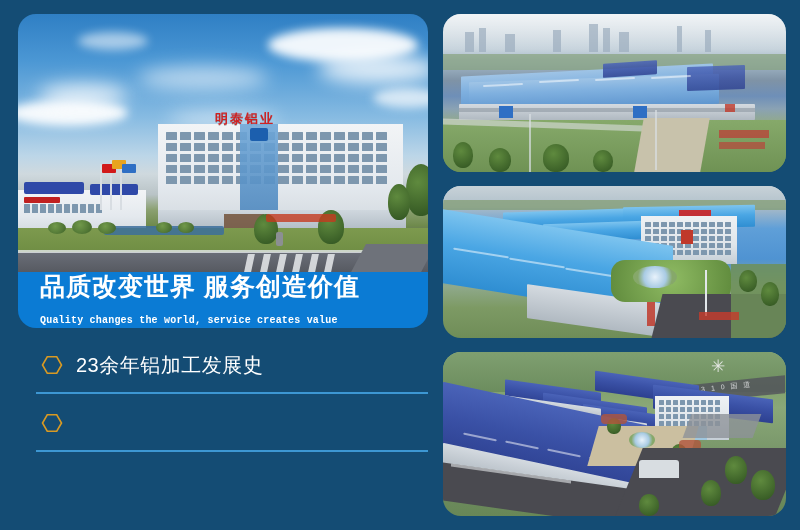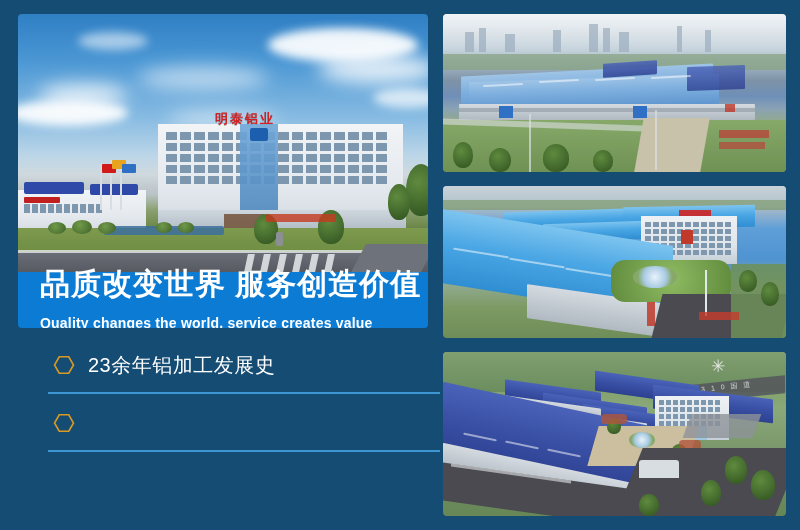--- a/index.html
+++ b/index.html
@@ -6,21 +6,21 @@
   body{
     width:800px;height:530px;
     background:#144C74;
     font-family:"Liberation Sans","DejaVu Sans",sans-serif;
     overflow:hidden;
     position:relative;
   }
   .stage{position:absolute;inset:0;}
 
   
-  .card{position:absolute;border-radius:4px;overflow:hidden;}
+  .card{position:absolute;border-radius:18px;overflow:hidden;}
   .photo{position:absolute;inset:0;overflow:hidden;}
 
   
   #main-card{left:18px;top:14px;width:410px;height:314px;}
   #main-photo{height:258px;left:0;right:0;top:0;
     background:linear-gradient(to bottom,#2f7fc4 0%,#4b97d4 18%,#87bbe2 40%,#bcd6e8 55%,#cfd9de 62%,#b9c3c6 70%,#8aa070 76%,#6f8a4c 82%,#55596b 88%,#4b4f5c 100%);}
 
   
   .cloud{position:absolute;background:#fff;border-radius:50%;filter:blur(5px);opacity:.92;}
   .cloud.soft{filter:blur(9px);opacity:.8;}
@@ -36,22 +36,22 @@
   .zebra{position:absolute;background:#e7eaec;opacity:.85;transform:skewX(-12deg);}
   .tree{position:absolute;background:radial-gradient(circle at 40% 35%,#5f8a3e,#2f5220);border-radius:50% 50% 45% 45%;}
   .bush{position:absolute;background:radial-gradient(circle at 40% 35%,#71994a,#3d6128);border-radius:50%;}
   .pole{position:absolute;background:#d8dde2;width:2px;}
   .flag{position:absolute;height:9px;width:14px;border-radius:1px;}
 
   
   #caption-bar{position:absolute;left:0;right:0;top:258px;height:56px;
     background:#0B7BD4;
     display:flex;flex-direction:column;justify-content:center;padding-left:22px;box-sizing:border-box;}
-  #caption-cn{color:#ffffff;font-size:30px;font-weight:bold;line-height:1.05;letter-spacing:1px;}
-  #caption-en{color:#ffffff;font-size:14px;font-weight:bold;line-height:1.25;margin-top:16px;letter-spacing:.2px;}
+  #caption-cn{color:#ffffff;font-size:25px;font-weight:bold;line-height:1.05;letter-spacing:1px;}
+  #caption-en{color:#ffffff;font-size:10px;font-weight:bold;line-height:1.25;margin-top:16px;letter-spacing:.2px;font-family:Liberation Mono, monospace;}
 
   
   #right-top{left:443px;top:14px;width:343px;height:158px;
     background:linear-gradient(to bottom,#c8d4dc 0%,#bccbd6 22%,#9fb4c4 32%,#7f93a6 42%,#6e8fb8 52%,#8aa2b4 60%,#94ac7a 72%,#7d9a56 86%,#6c8a4a 100%);}
   #right-mid{left:443px;top:186px;width:343px;height:152px;
     background:linear-gradient(to bottom,#b9c6cf 0%,#a9bac7 14%,#5f9fd8 28%,#4f93d2 48%,#8fa98c 66%,#7d9a64 80%,#6f8d58 100%);}
   #right-bottom{left:443px;top:352px;width:343px;height:164px;
     background:linear-gradient(to bottom,#93ad7e 0%,#7f9f6a 18%,#8aa878 34%,#79976a 60%,#6e8d60 80%,#688757 100%);}
 
   
@@ -64,21 +64,21 @@
   .plaza{position:absolute;background:#cbbfa0;}
   .grasspatch{position:absolute;background:radial-gradient(circle at 50% 45%,#8fbb63,#5f8a3c);}
   .fountain{position:absolute;border-radius:50%;background:radial-gradient(circle,#e8f2fb 0%,#a9cbe4 45%,#86a86a 70%);}
   .darkroad{position:absolute;background:#4a4a50;}
   .cityhaze{position:absolute;background:linear-gradient(to bottom,rgba(255,255,255,.75),rgba(255,255,255,0));}
   .skyline{position:absolute;background:#9bacbd;opacity:.7;}
   .starburst{position:absolute;color:#f0f0f0;font-size:17px;line-height:1;opacity:.9;}
   .roofstripe{position:absolute;background:rgba(255,255,255,.5);height:2px;border-radius:1px;}
 
   
-  #feature-list{position:absolute;left:34px;top:336px;width:410px;}
+  #feature-list{position:absolute;left:22px;top:336px;width:410px;}
   .feat-row{position:relative;height:58px;display:flex;align-items:center;}
   .feat-row .sep{position:absolute;left:14px;right:4px;bottom:0;height:2px;
     background:linear-gradient(to right,#3f9bd8,#3f9bd8);opacity:.95;}
   .hexbox{width:24px;height:24px;margin-left:18px;margin-right:12px;flex:none;position:relative;}
   .hexbox svg{display:block;}
   .feat-text{color:#ffffff;font-size:20px;letter-spacing:.5px;}
 </style>
 </head>
 <body>
 

